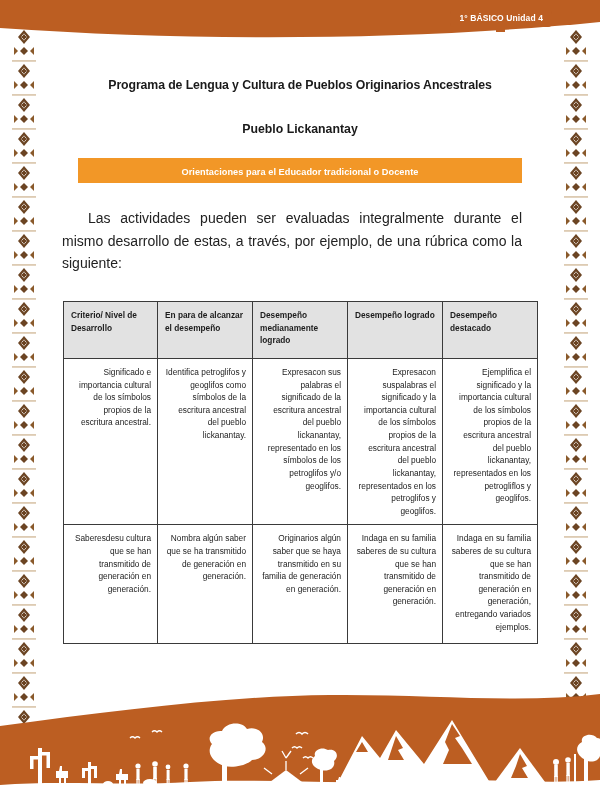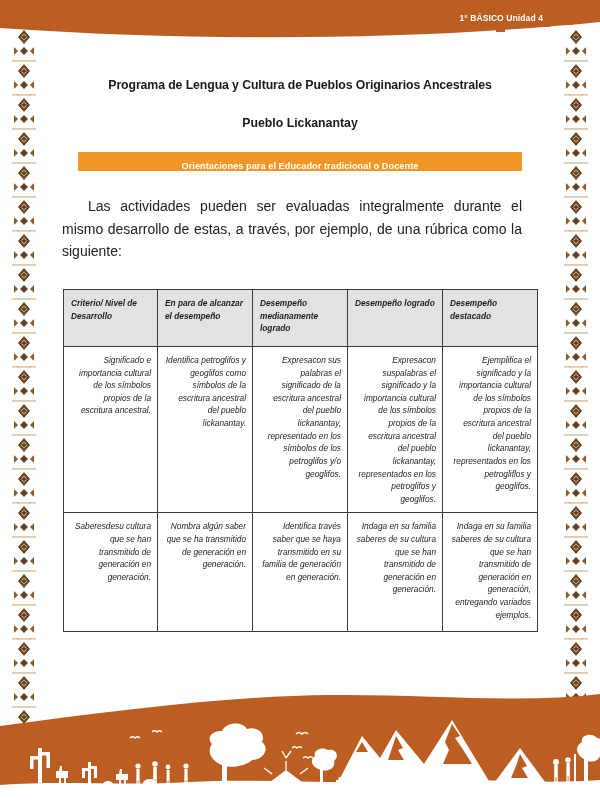--- a/index.html
+++ b/index.html
@@ -100,31 +100,31 @@
     font-weight: bold;
     color: #1a1a1a;
     margin-top: 78px;
     letter-spacing: -0.1px;
   }
   .doc-subtitle {
     text-align: center;
     font-size: 12.3px;
     font-weight: bold;
     color: #1a1a1a;
-    margin-top: 24px;
+    margin-top: 30px;
   }
 
   .orange-banner {
     margin: 22px 30px 0 30px;
     background: #f29727;
     color: #ffffff;
     text-align: center;
     font-size: 9.2px;
     font-weight: bold;
-    padding: 9px 4px 0 4px;
+    padding: 9px 4px 6px 4px;
     letter-spacing: .05px;
   }
 
   .section-heading {
     margin: 36px 0 0 44px;
     font-family: "Liberation Serif", serif;
     font-size: 15.5px;
     font-weight: bold;
     color: #2d2d2d;
     letter-spacing: .2px;
@@ -141,21 +141,20 @@
 
   
   .rubric-wrap {
     margin: 26px 0 0 15px;
     width: 474px;
   }
   table.rubric {
     border-collapse: collapse;
     width: 474px;
     table-layout: fixed;
-    font-style: italic;
   }
   table.rubric th,
   table.rubric td {
     border: 1px solid #3a3a3a;
     vertical-align: top;
     padding: 7px 6px 7px 7px;
     font-size: 8.3px;
     line-height: 1.52;
     color: #1c1c1c;
   }
@@ -246,21 +245,21 @@
           <tr class="row-tall">
             <td>Significado e importancia cultural de los símbolos propios de la escritura ancestral.</td>
             <td>Identifica petroglifos y geoglifos como símbolos de la escritura ancestral del pueblo lickanantay.</td>
             <td>Expresacon sus palabras el significado de la escritura ancestral del pueblo lickanantay, representado en los símbolos de los petroglifos y/o geoglifos.</td>
             <td>Expresacon suspalabras el significado y la importancia cultural de los símbolos propios de la escritura ancestral del pueblo lickanantay, representados en los petroglifos y geoglifos.</td>
             <td>Ejemplifica el significado y la importancia cultural de los símbolos propios de la escritura ancestral del pueblo lickanantay, representados en los petrogliflos y geoglifos.</td>
           </tr>
           <tr class="row-short">
             <td>Saberesdesu cultura que se han transmitido de generación en generación.</td>
             <td>Nombra algún saber que se ha transmitido de generación en generación.</td>
-            <td>Identifica través saber que se haya transmitido en su familia de generación en generación.</td>
+            <td>Originarios algún saber que se haya transmitido en su familia de generación en generación.</td>
             <td>Indaga en su familia saberes de su cultura que se han transmitido de generación en generación.</td>
             <td>Indaga en su familia saberes de su cultura que se han transmitido de generación en generación, entregando variados ejemplos.</td>
           </tr>
         </tbody>
       </table>
     </div>
   </div>
 
   <div class="bottom-art">
     <svg width="600" height="110" viewBox="0 0 600 110">

